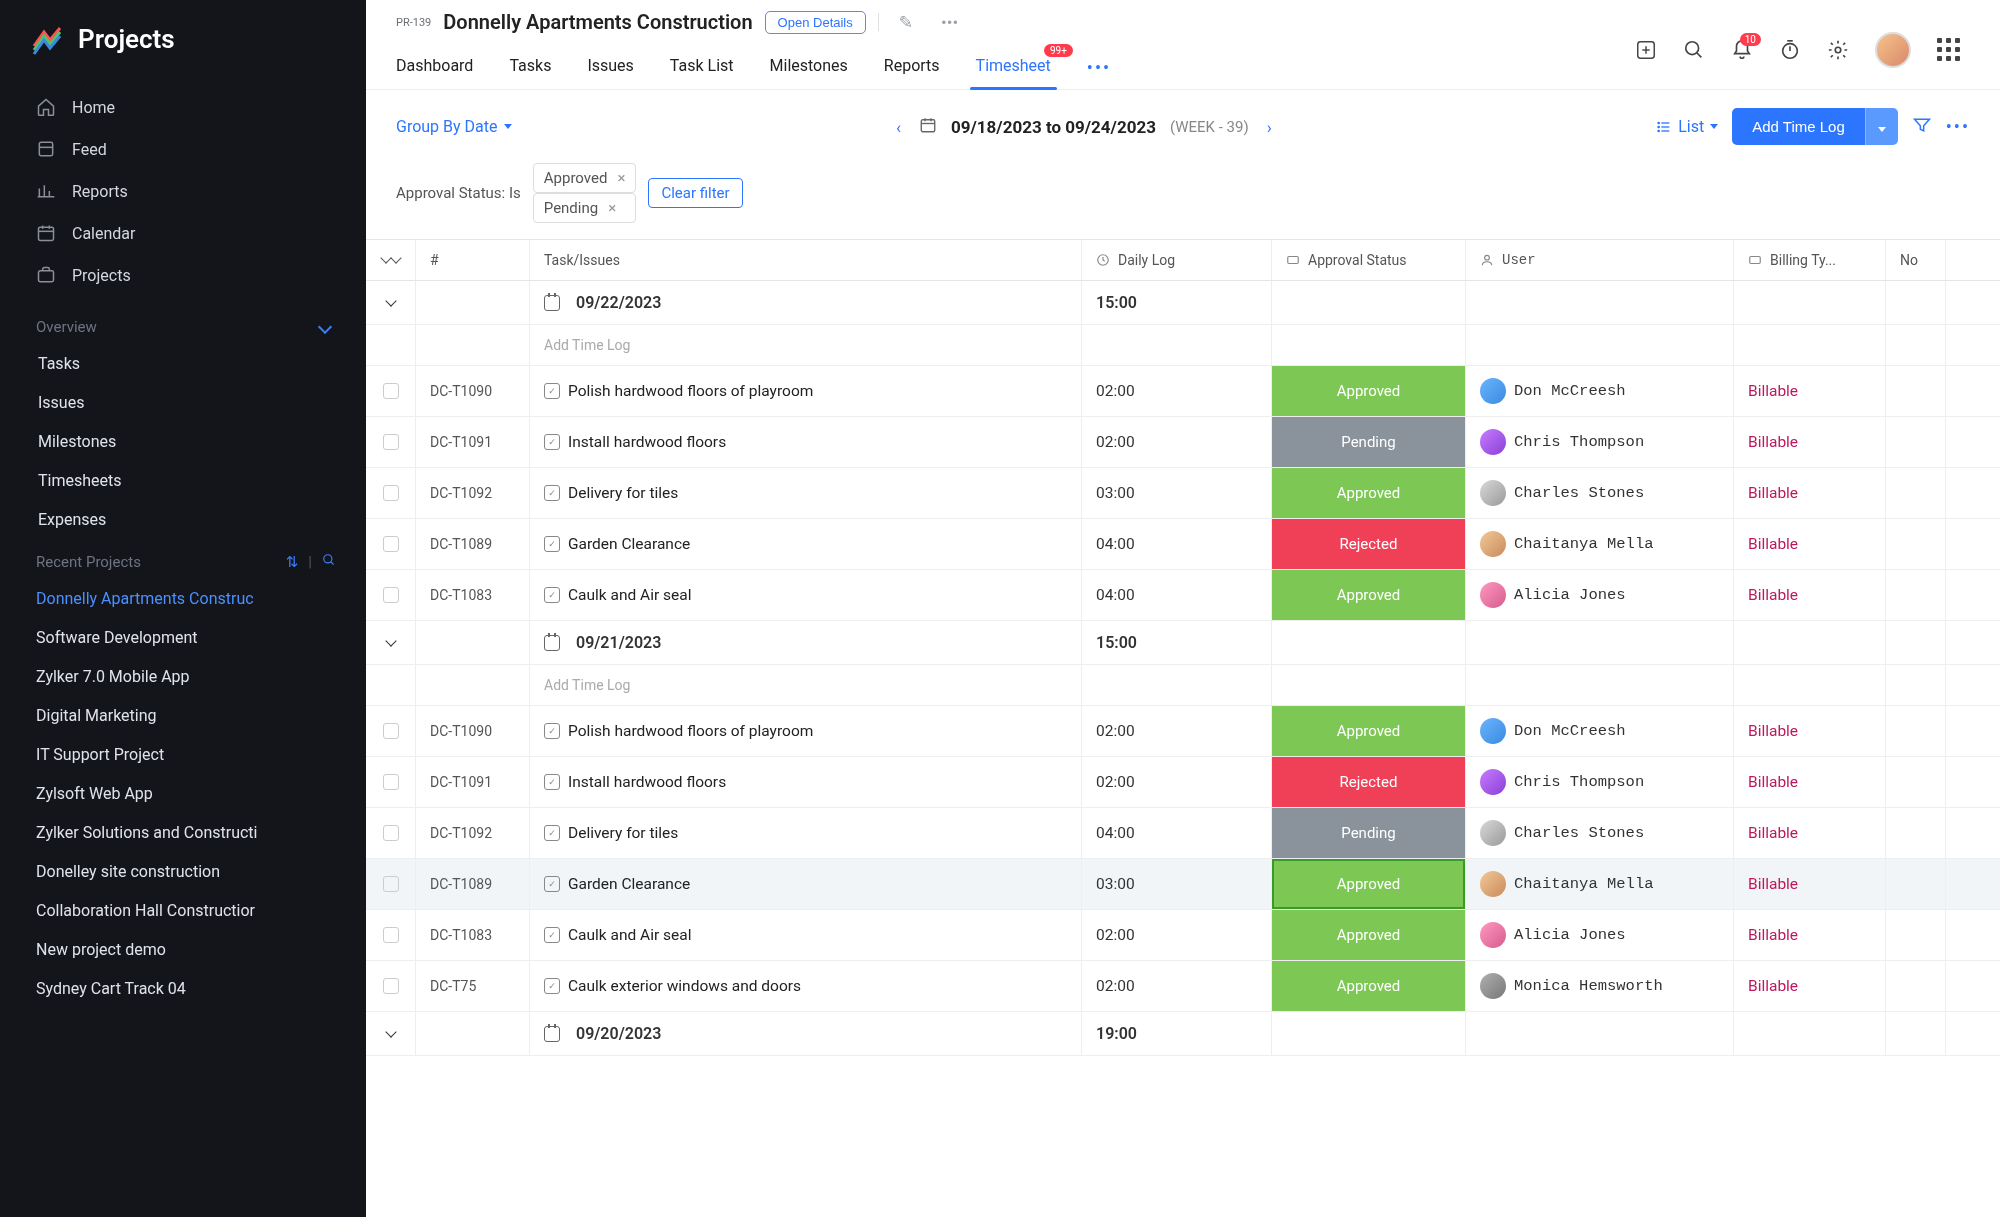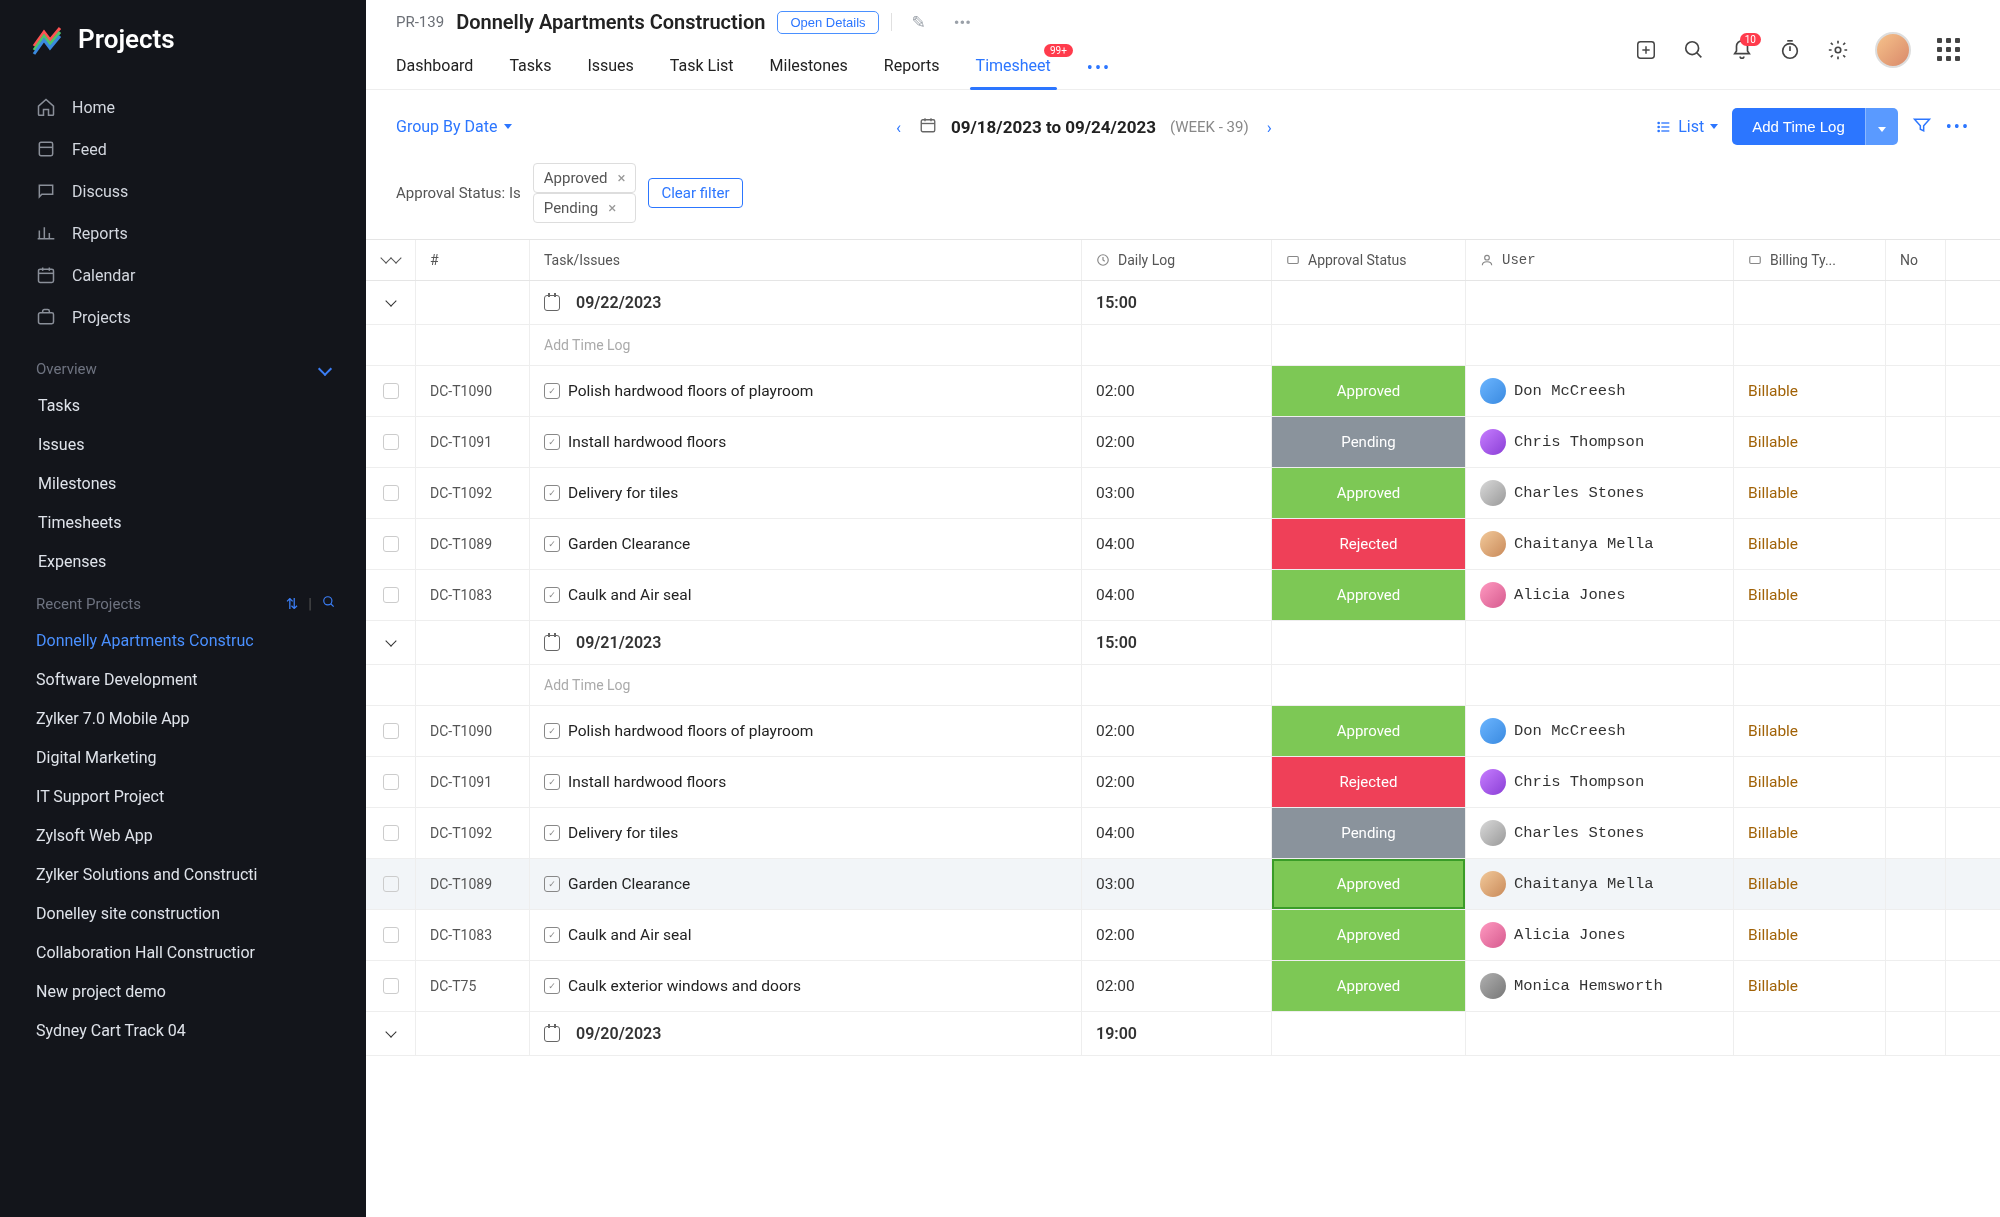--- a/index.html
+++ b/index.html
@@ -20,21 +20,21 @@
 .recent-header { display: flex; align-items: center; justify-content: space-between; padding: 14px 30px 8px 36px; color: #6e7380; font-size: 15px; }
 .recent-icons { display: flex; gap: 10px; align-items: center; color: #3b7ef6; }
 .recent-item { padding: 10px 36px; font-size: 16px; color: #dfe3ea; cursor: pointer; white-space: nowrap; overflow: hidden; }
 .recent-item.active { color: #4a90ff; }
 
 
 .main { flex: 1; display: flex; flex-direction: column; overflow: hidden; }
 .topbar { display: flex; align-items: center; justify-content: space-between; padding: 10px 30px 0 30px; border-bottom: 1px solid #eee; }
 .topbar-left { display: flex; flex-direction: column; gap: 6px; }
 .title-row { display: flex; align-items: center; gap: 12px; }
-.proj-id { color: #6b6f76; font-size: 15px; }
+.proj-id { color: #6b6f76; font-size: 11px; }
 .proj-title { font-weight: 600; font-size: 20px; color: #222; }
 .open-details { border: 1px solid #4a90ff; color: #2c76ff; border-radius: 5px; padding: 3px 12px; font-size: 13px; background: #fff; cursor: pointer; }
 .title-icon { color: #9aa0a8; cursor: pointer; padding: 0 8px; font-size: 17px; }
 .divider-v { width: 1px; height: 18px; background: #e0e0e0; }
 .tabs { display: flex; gap: 36px; margin-top: 6px; }
 .tab { padding: 10px 0 14px; font-size: 16px; color: #222; cursor: pointer; position: relative; }
 .tab.active { color: #2c76ff; }
 .tab.active::after { content: ""; position: absolute; left: -6px; right: -6px; bottom: -1px; height: 3px; background: #2c76ff; border-radius: 2px; }
 .tab-badge { position: absolute; top: -2px; right: -22px; background: #ff3b4c; color: #fff; border-radius: 10px; font-size: 10px; padding: 1px 6px; }
 .tab-more { display:flex; align-items:center; color:#2c76ff; font-size:18px; letter-spacing:2px; }
@@ -85,21 +85,21 @@
 
 .group-row { display: flex; border-bottom: 1px solid #eee; background: #fff; }
 .group-row .td { font-weight: 600; font-size: 16px; }
 .group-row .col-task { font-weight: 600; }
 .add-row { display: flex; border-bottom: 1px solid #eee; color: #aaa; }
 .add-row .col-task { color: #aaa; }
 .data-row { display: flex; border-bottom: 1px solid #eee; font-size: 15.5px; }
 .data-row .col-task { color: #222; }
 .data-row .col-num { color: #555; font-size: 14px; }
 .data-row .col-log { color: #333; }
-.data-row .col-bill { color: #a16207; }
+.data-row .col-bill { color: #be185d; }
 .checkbox { width: 16px; height: 16px; border: 1.5px solid #ccc; border-radius: 3px; }
 .task-ico { width: 16px; height: 16px; border: 1.5px solid #888; border-radius: 3px; display: inline-flex; align-items: center; justify-content: center; font-size: 9px; color: #888; flex-shrink: 0; }
 .cal-mini { width: 16px; height: 16px; border: 1.5px solid #666; border-radius: 3px; position: relative; }
 .cal-mini::before { content:""; position:absolute; top:-3px; left:3px; width:2px; height:4px; background:#666; }
 .cal-mini::after { content:""; position:absolute; top:-3px; right:3px; width:2px; height:4px; background:#666; }
 .status-cell { width: 100%; height: 100%; display: flex; align-items: center; justify-content: center; color: #fff; font-size: 15px; }
 .st-approved { background: #7dc855; }
 .st-pending { background: #8a939c; }
 .st-rejected { background: #ef4058; }
 .st-approved-hl { background: #7dc855; box-shadow: inset 0 0 0 2px #3a9c28; }
@@ -136,26 +136,20 @@
         </div>
         <div class="nav-item">
           <svg viewBox="0 0 24 24" fill="none" stroke="currentColor" stroke-width="1.8">
             <rect x="4" y="4" width="16" height="16" rx="2"></rect>
             <line x1="4" y1="10" x2="20" y2="10"></line>
           </svg>
           <span>Feed</span>
         </div>
         <div class="nav-item">
           <svg viewBox="0 0 24 24" fill="none" stroke="currentColor" stroke-width="1.8">
-            <path d="M4 5h16v11H7l-3 3V5z"></path>
-          </svg>
-          <span>Discuss</span>
-        </div>
-        <div class="nav-item">
-          <svg viewBox="0 0 24 24" fill="none" stroke="currentColor" stroke-width="1.8">
             <path d="M4 19V9M10 19V5M16 19v-7M22 19H2"></path>
           </svg>
           <span>Reports</span>
         </div>
         <div class="nav-item">
           <svg viewBox="0 0 24 24" fill="none" stroke="currentColor" stroke-width="1.8">
             <rect x="3" y="5" width="18" height="16" rx="2"></rect>
             <line x1="3" y1="10" x2="21" y2="10"></line>
             <line x1="8" y1="3" x2="8" y2="7"></line>
             <line x1="16" y1="3" x2="16" y2="7"></line>

